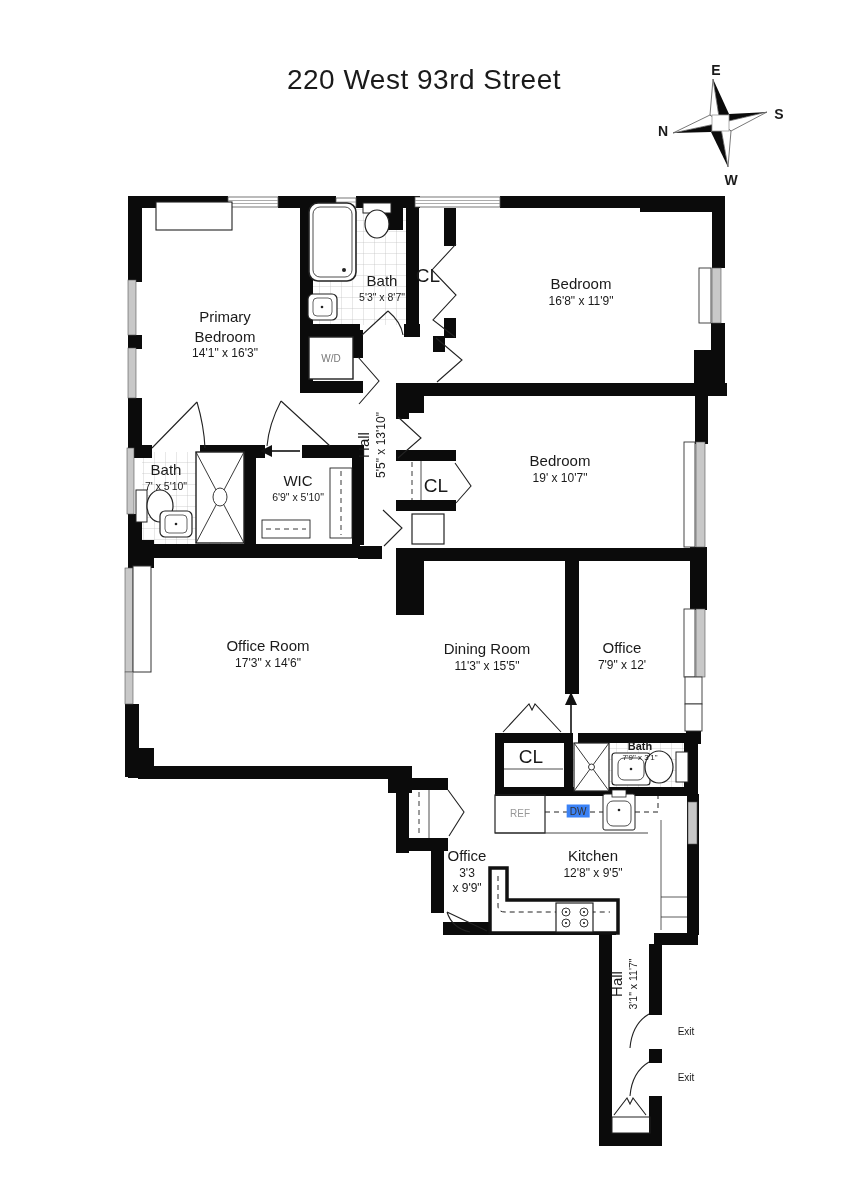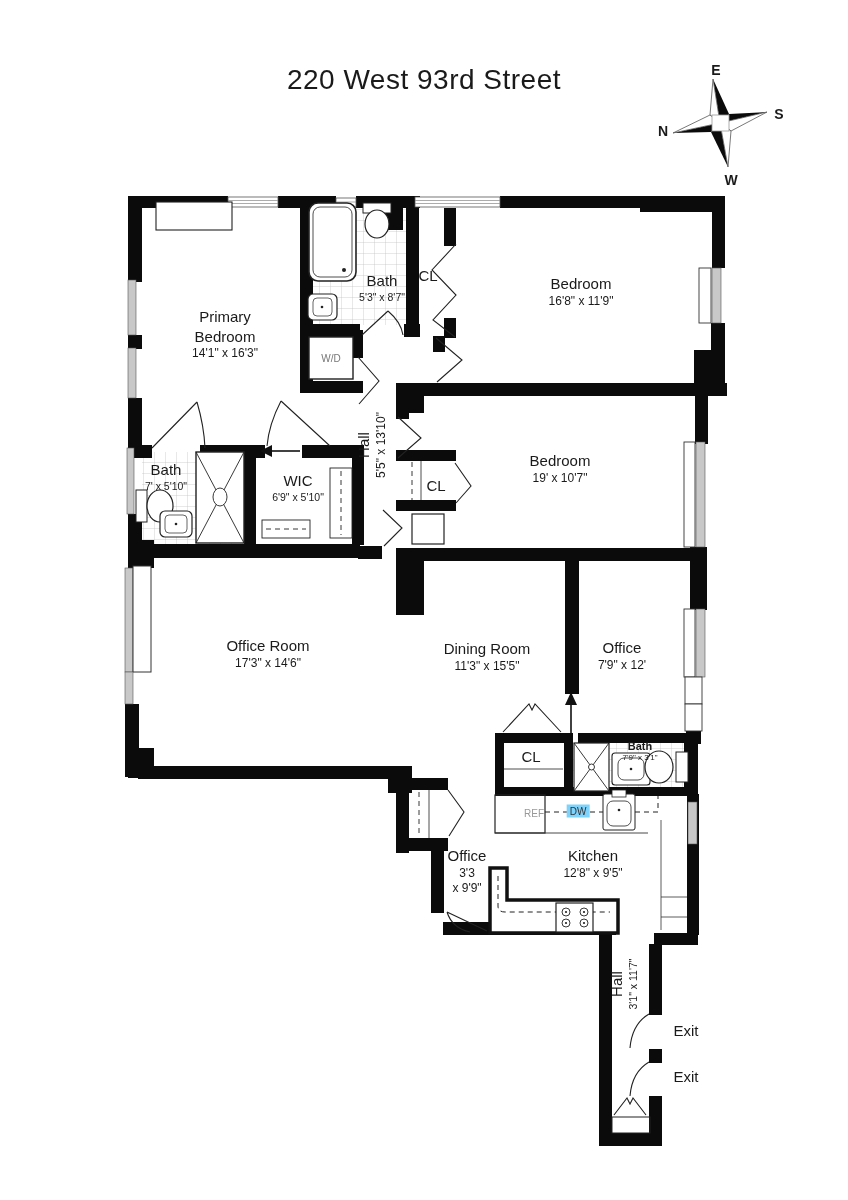--- a/index.html
+++ b/index.html
@@ -7,27 +7,27 @@
         font-family:"Liberation Sans",sans-serif;color:#1a1a1a;}
   .plan-svg{position:absolute;left:0;top:0;}
   .title-block{position:absolute;left:0;top:62px;width:848px;text-align:center;line-height:1.25;}
   .title-line1{font-size:28px;letter-spacing:.5px;}
   .title-line2{font-size:26px;}
   .lbl{position:absolute;transform:translate(-50%,-50%);text-align:center;white-space:nowrap;line-height:1.3;}
   .lbl-rot{transform:translate(-50%,-50%) rotate(-90deg);}
   .room-name{font-size:15px;}
   .room-dims{font-size:12px;}
   .room-dims-sm{font-size:10.5px;}
-  .cl{font-size:15px;}
+  .cl{font-size:19px;}
   .appliance{font-size:10px;color:#999;}
-  .appliance-dark{font-size:10px;color:#333;background:#7dd3fc;padding:0 3px;}
+  .appliance-dark{font-size:10px;color:#333;background:#3b82f6;padding:0 3px;}
   .wd{font-size:10px;color:#777;}
   .bath-sm-name{font-size:11px;font-weight:bold;}
   .bath-sm-dims{font-size:8px;}
-  .exit{font-size:15px;}
+  .exit{font-size:10px;}
   .compass-lbl{font-size:14px;font-weight:bold;}
 </style>
 </head>
 <body>
 
 <div class="page">
 
   <div class="title-block">
     <div class="title-line1">220 West 93rd Street</div>
   </div>
@@ -325,21 +325,21 @@
     <div class="room-dims">7'9" x 12'</div>
   </div>
 
   <div class="lbl cl" style="left:531px;top:757px;">CL</div>
 
   <div class="lbl" style="left:640px;top:751px;">
     <div class="bath-sm-name">Bath</div>
     <div class="bath-sm-dims">7'9" x 3'1"</div>
   </div>
 
-  <div class="lbl appliance" style="left:520px;top:813px;padding-left:28px;">REF</div>
+  <div class="lbl appliance" style="left:520px;top:813px;">REF</div>
   <div class="lbl appliance-dark" style="left:578px;top:811px;">DW</div>
   <div class="lbl wd" style="left:331px;top:358px;">W/D</div>
 
   <div class="lbl" style="left:467px;top:871px;">
     <div class="room-name">Office</div>
     <div class="room-dims">3'3</div>
     <div class="room-dims">x 9'9"</div>
   </div>
 
   <div class="lbl" style="left:593px;top:864px;">

